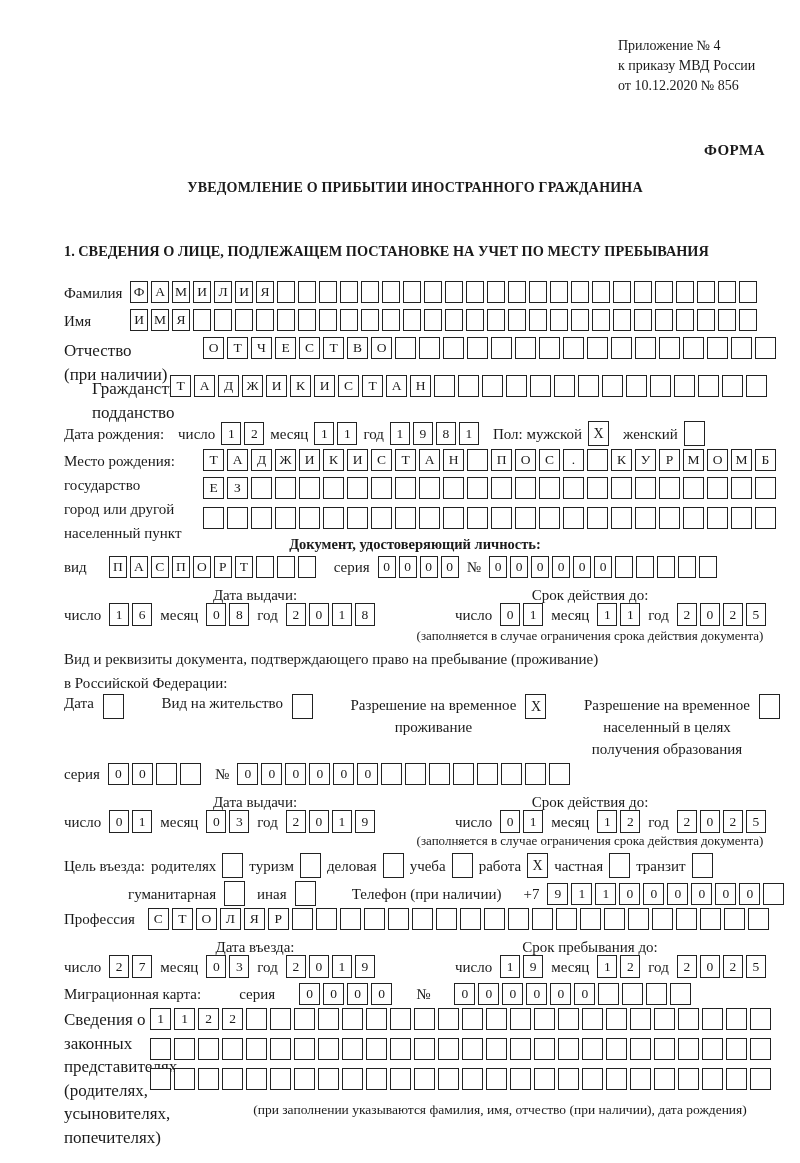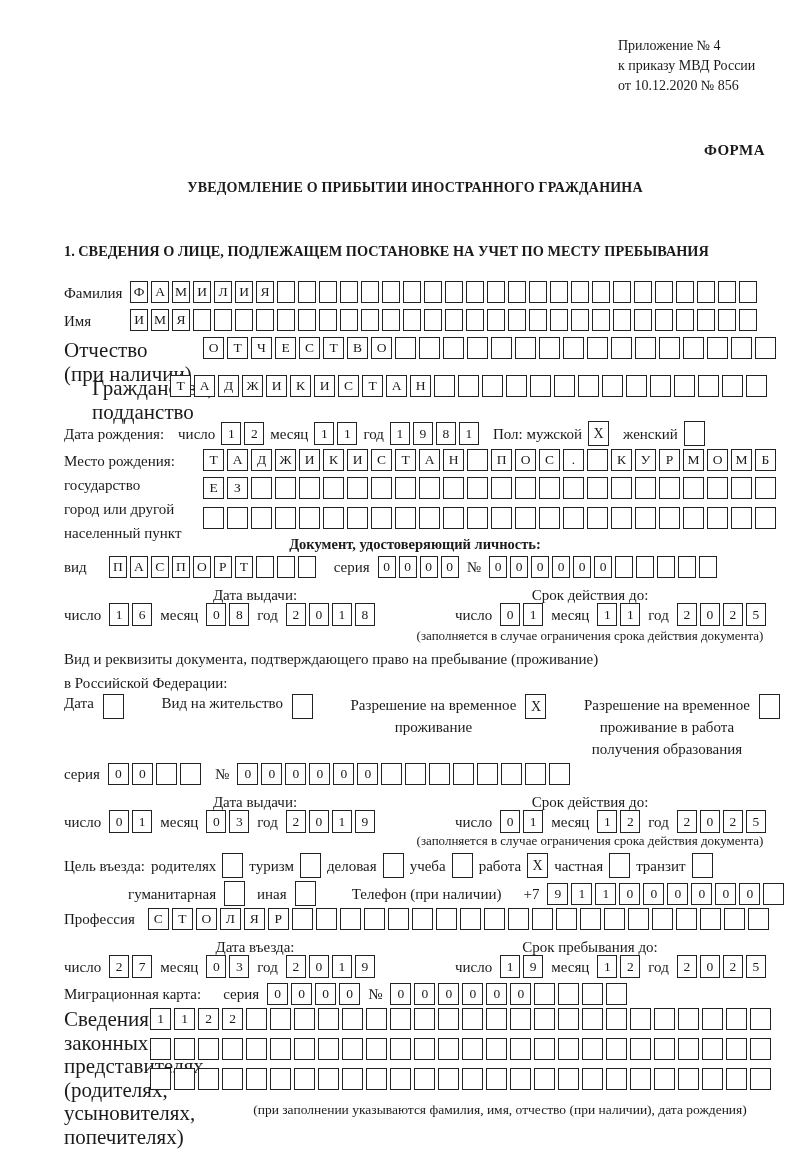--- a/index.html
+++ b/index.html
@@ -24,21 +24,21 @@
   .dates{gap:3px;}
   .dates .cell{width:20px;height:23px;}
   .dgap{display:flex;align-items:center;gap:8px;}
   .box .cell{width:21px;height:25px;font-size:14px;}
   .hdr{font-size:14px;line-height:20px;}
   .hdr-sub{font-size:13px;line-height:19px;}
   .title{font-size:14px;font-weight:bold;line-height:23px;letter-spacing:.2px;}
   .underline-blank{display:inline-block;width:62px;border-bottom:2px solid #333;margin-left:14px;vertical-align:baseline;}
   .stack{display:flex;flex-direction:column;align-items:center;line-height:22px;}
   .chk-item{display:flex;align-items:flex-start;gap:9px;}
-  .lbl-col{line-height:23.5px;font-size:21px;}
+  .lbl-col{line-height:23.5px;font-size:17px;}
 </style>
 </head>
 <body>
 
 <div class="abs hdr" style="left:618px;top:36px;">
   <div>Приложение № 4</div>
   <div>к приказу МВД России</div>
   <div>от 10.12.2020 № 856</div>
 </div>
 
@@ -396,21 +396,21 @@
       <span>Разрешение на временное</span>
       <span>проживание</span>
     </span>
     <span class="cells box">
         <span class="cell">X</span>
       </span>
   </div>
   <div class="chk-item">
     <span class="stack lbl">
       <span>Разрешение на временное</span>
-      <span>проживание в работа</span>
+      <span>населенный в целях</span>
       <span>получения образования</span>
     </span>
     <span class="cells box">
         <span class="cell"></span>
       </span>
   </div>
 </div>
 
 <div class="row" style="left:64px;top:763px;gap:8px;">
   <span class="lbl">серия</span>
@@ -606,21 +606,21 @@
     </span>
   <span class="lbl">год</span>
   <span class="cells dates">
       <span class="cell">2</span>
       <span class="cell">0</span>
       <span class="cell">2</span>
       <span class="cell">5</span>
     </span>
 </div>
 
-<div class="row" style="left:64px;top:983px;gap:8px;">
+<div class="row" style="left:64px;top:983px;gap:24px;">
   <span class="lbl">Миграционная карта:</span>
   <span class="lbl" style="margin-left:14px;">серия</span>
   <span class="cells wide">
       <span class="cell">0</span>
       <span class="cell">0</span>
       <span class="cell">0</span>
       <span class="cell">0</span>
     </span>
   <span class="lbl">№</span>
   <span class="cells wide">

